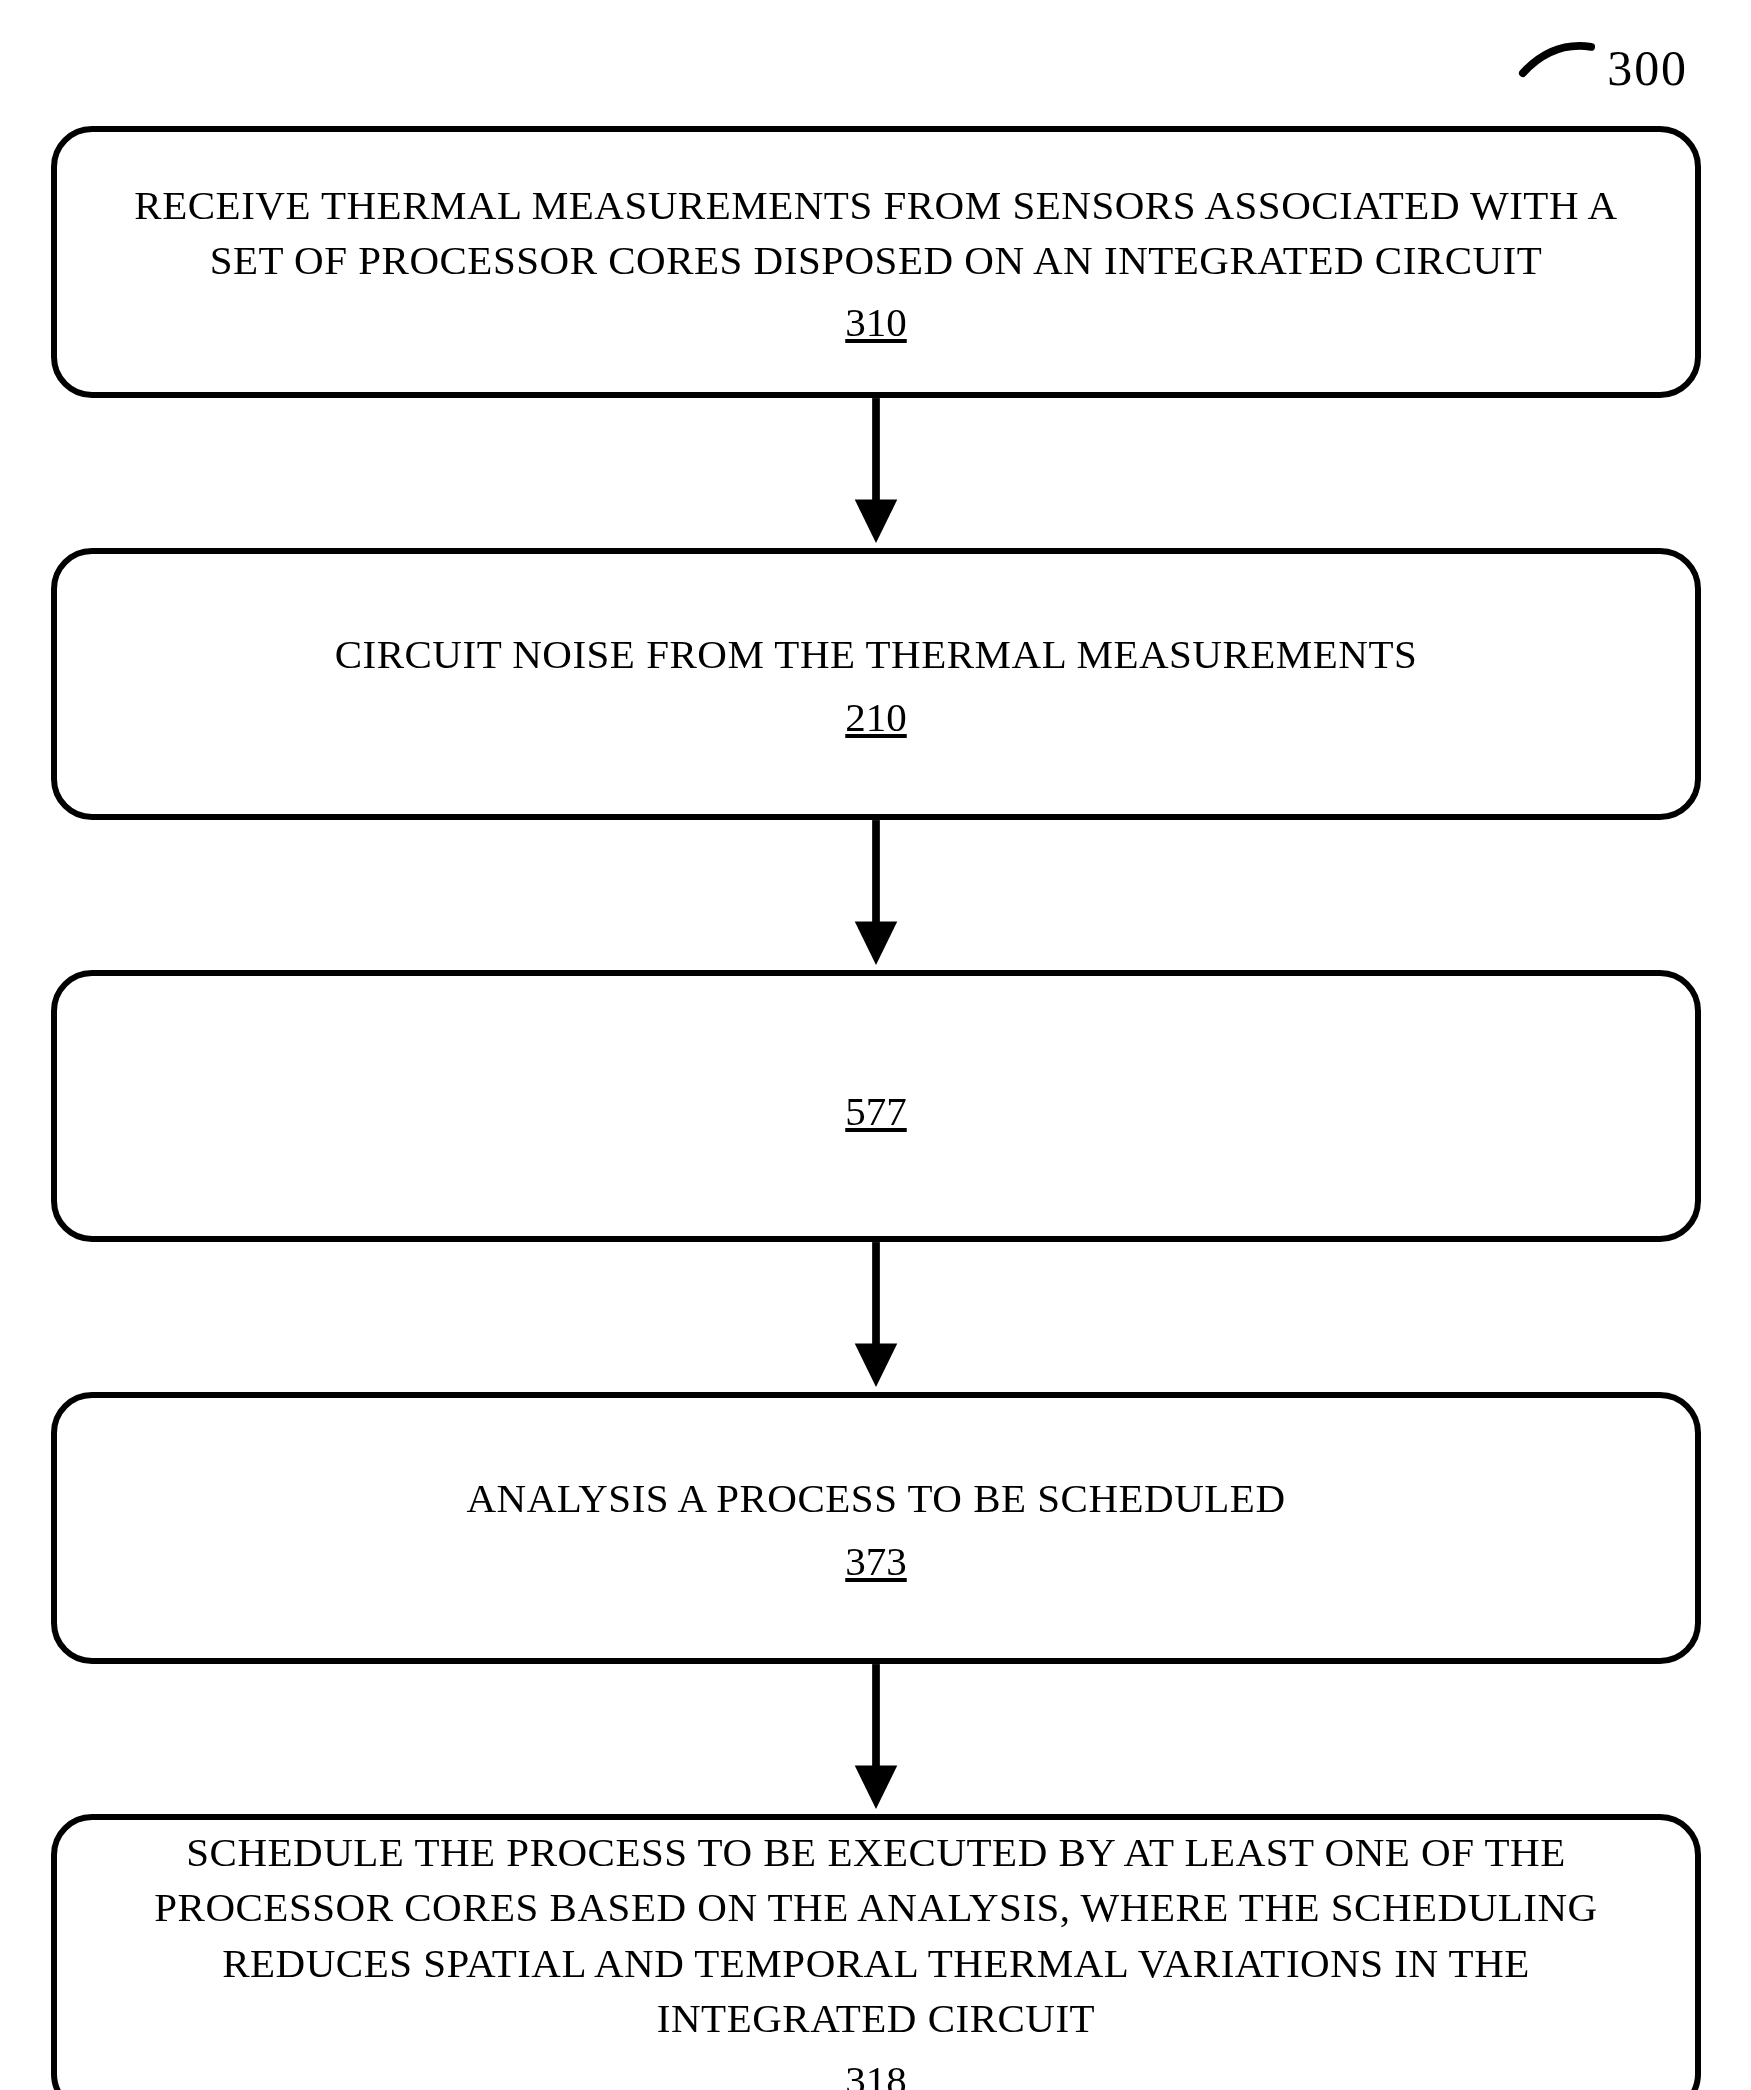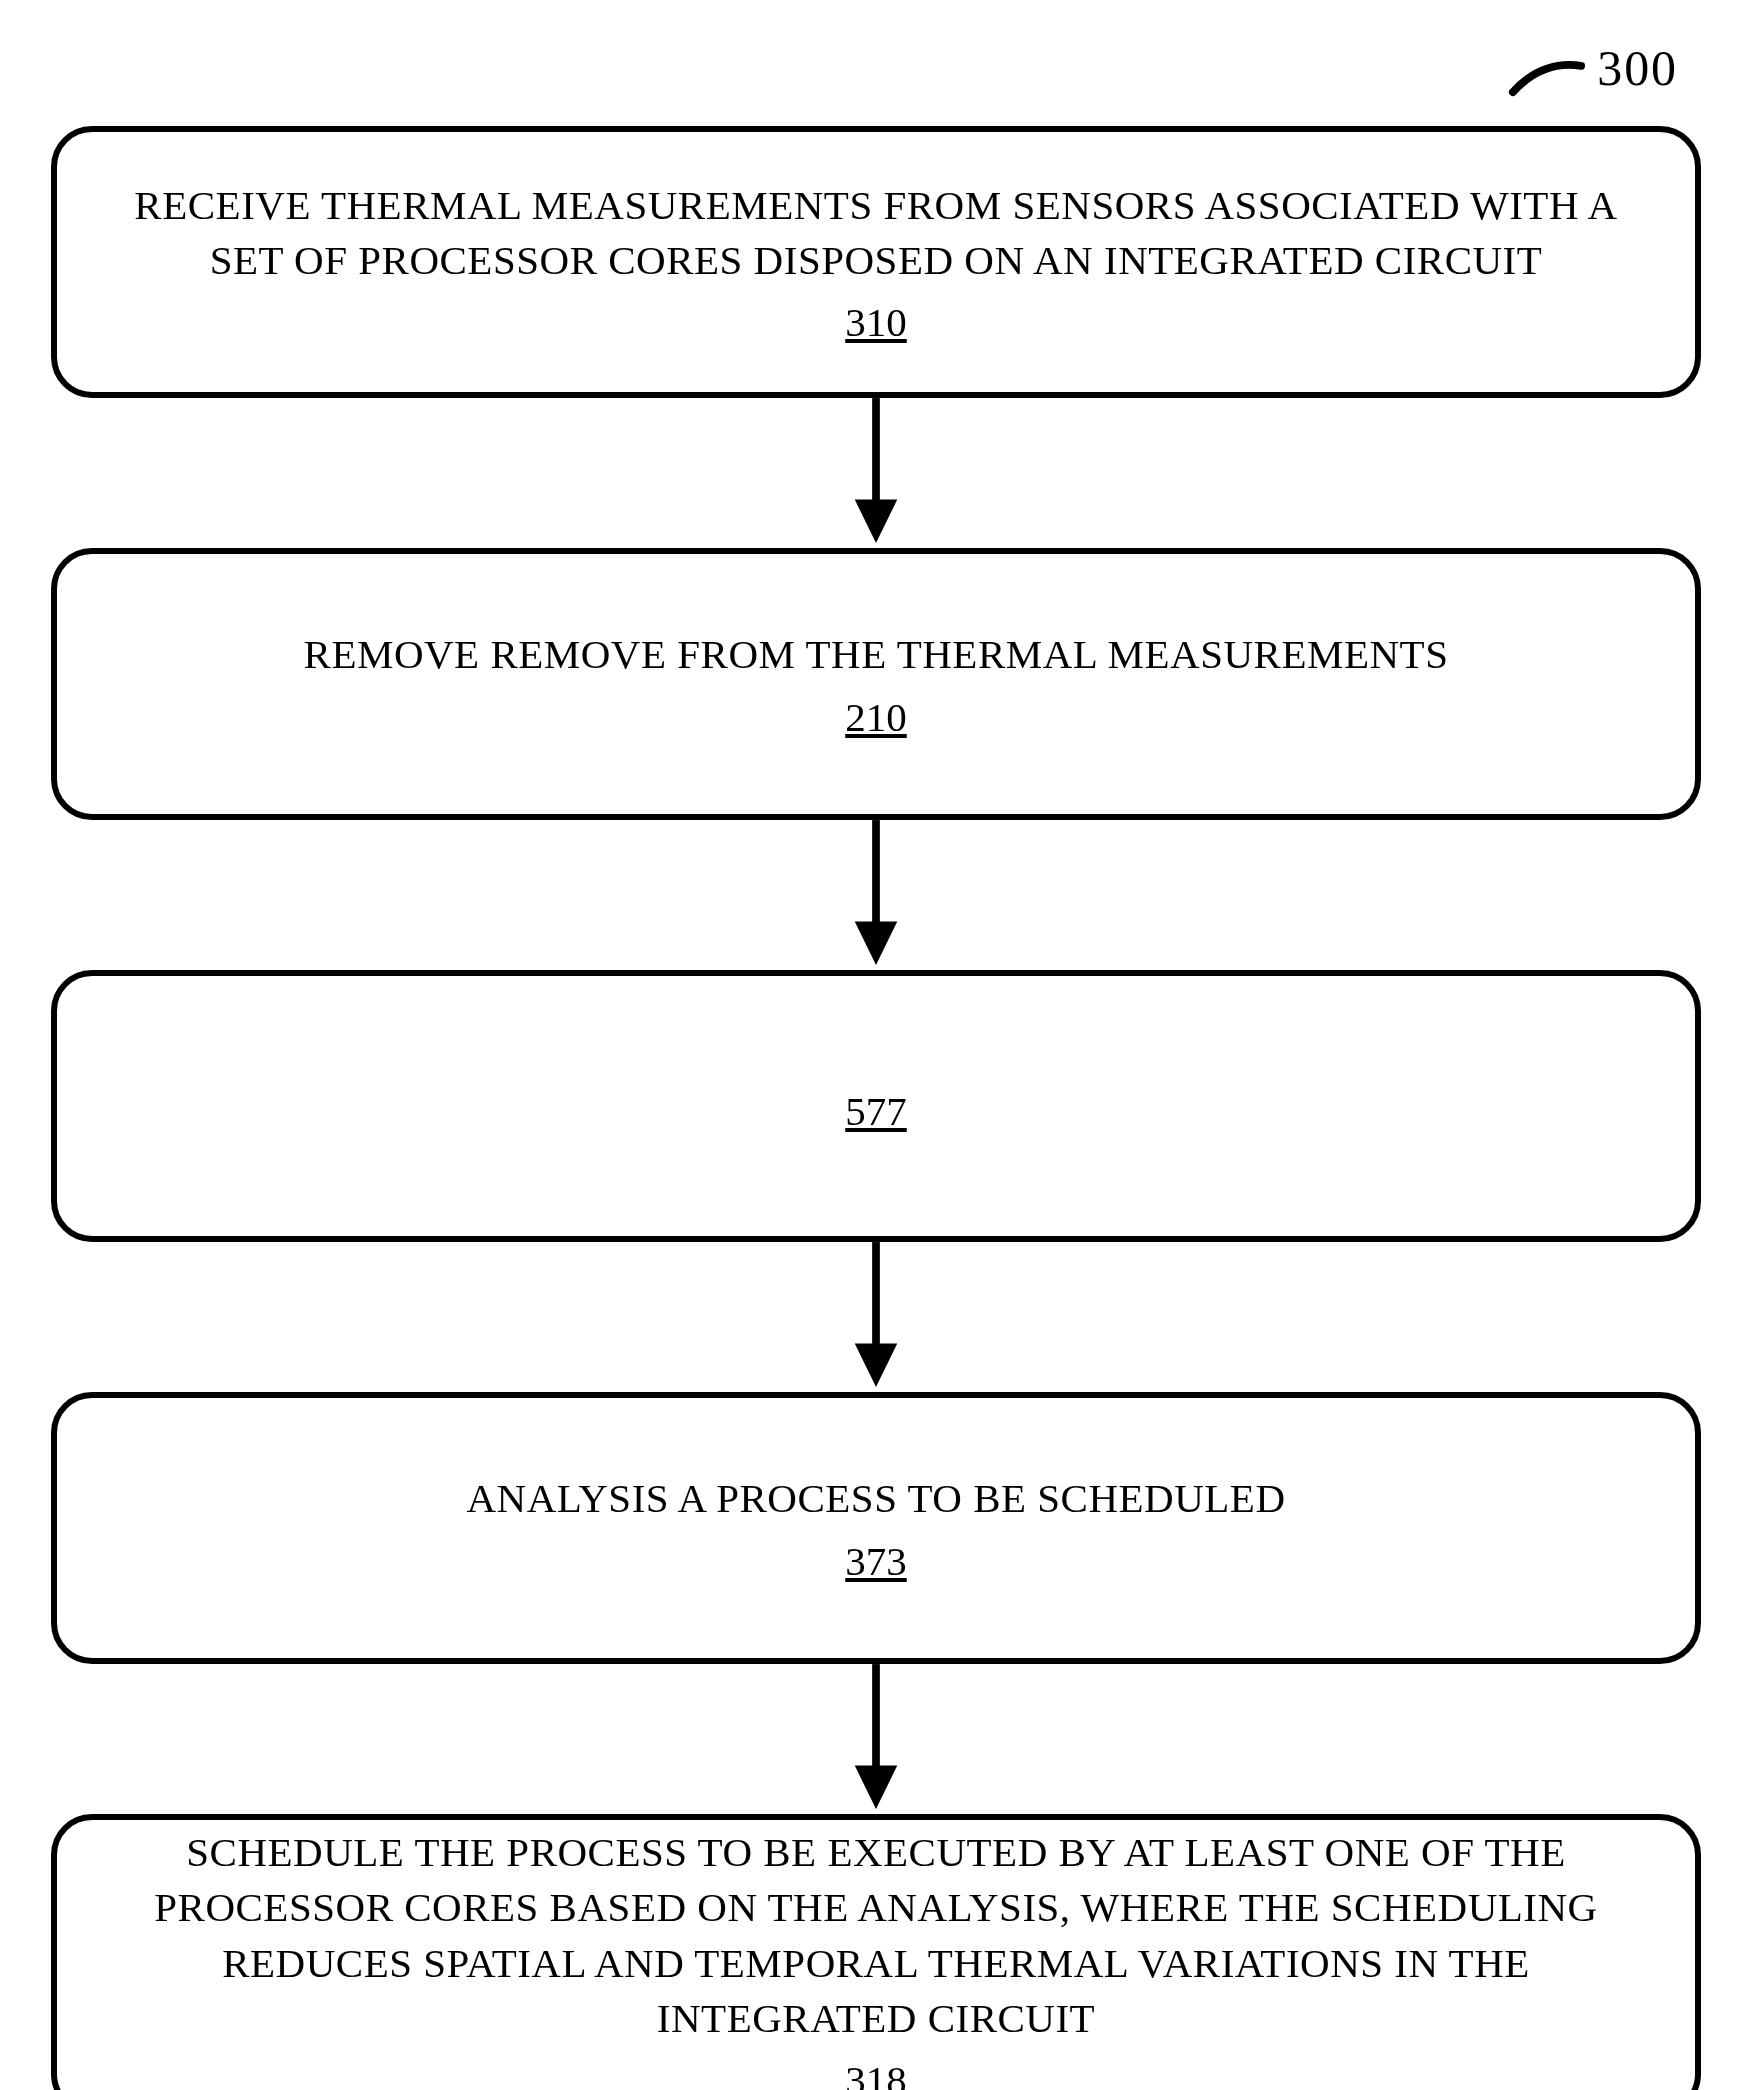--- a/index.html
+++ b/index.html
@@ -9,23 +9,23 @@
     font-family: "Times New Roman", Times, serif;
   }
   .canvas {
     position: relative;
     width: 1752px;
     height: 2090px;
   }
   .ref-label {
     position: absolute;
     top: 39px;
-    right: 74px;
+    right: 64px;
     display: flex;
-    align-items: flex-end;
+    align-items: flex-start;
     gap: 11.6px;
   }
   .ref-label svg {
     display: block;
   }
   .ref-label .num {
     font-size: 50px;
     letter-spacing: 1.9px;
   }
   .flow {
@@ -106,21 +106,21 @@
     </div>
 
     <div class="arrow">
       <svg width="58" height="150" viewBox="0 0 60 155">
         <line x1="30" y1="0" x2="30" y2="110" stroke="#000" stroke-width="8"></line>
         <polygon points="30,150 8,105 52,105" fill="#000"></polygon>
       </svg>
     </div>
 
     <div class="step h280">
-      <div class="text">REMOVE REMOVE FROM THE THERMAL MEASUREMENTS</div>
+      <div class="text">CIRCUIT NOISE FROM THE THERMAL MEASUREMENTS</div>
       <div class="refnum">210</div>
     </div>
 
     <div class="arrow">
       <svg width="58" height="150" viewBox="0 0 60 155">
         <line x1="30" y1="0" x2="30" y2="110" stroke="#000" stroke-width="8"></line>
         <polygon points="30,150 8,105 52,105" fill="#000"></polygon>
       </svg>
     </div>
 

